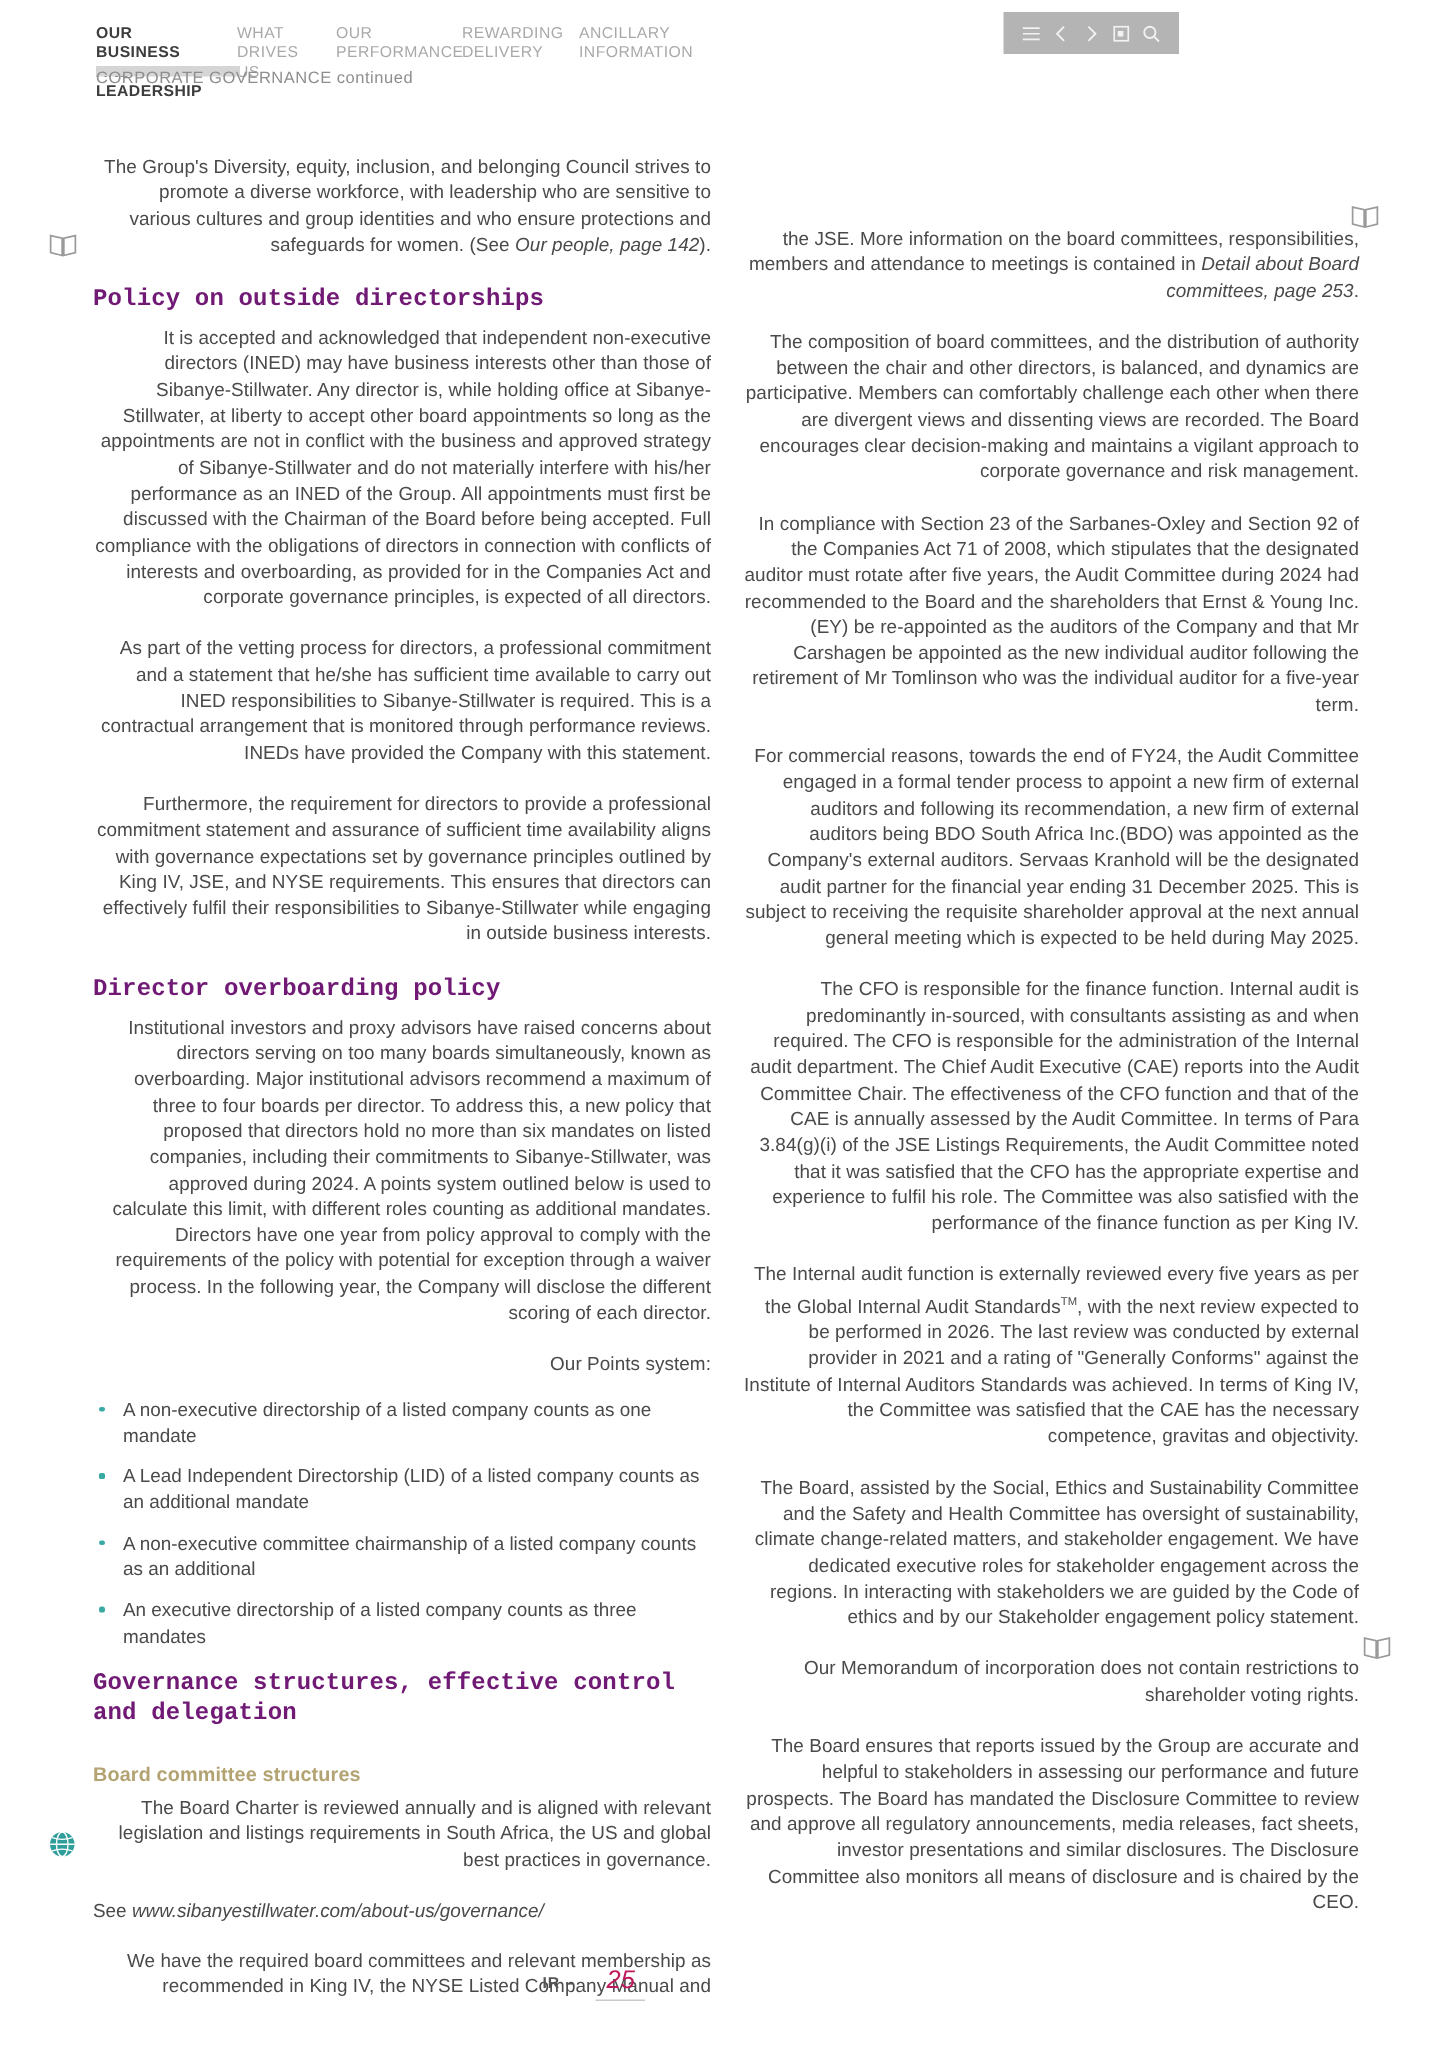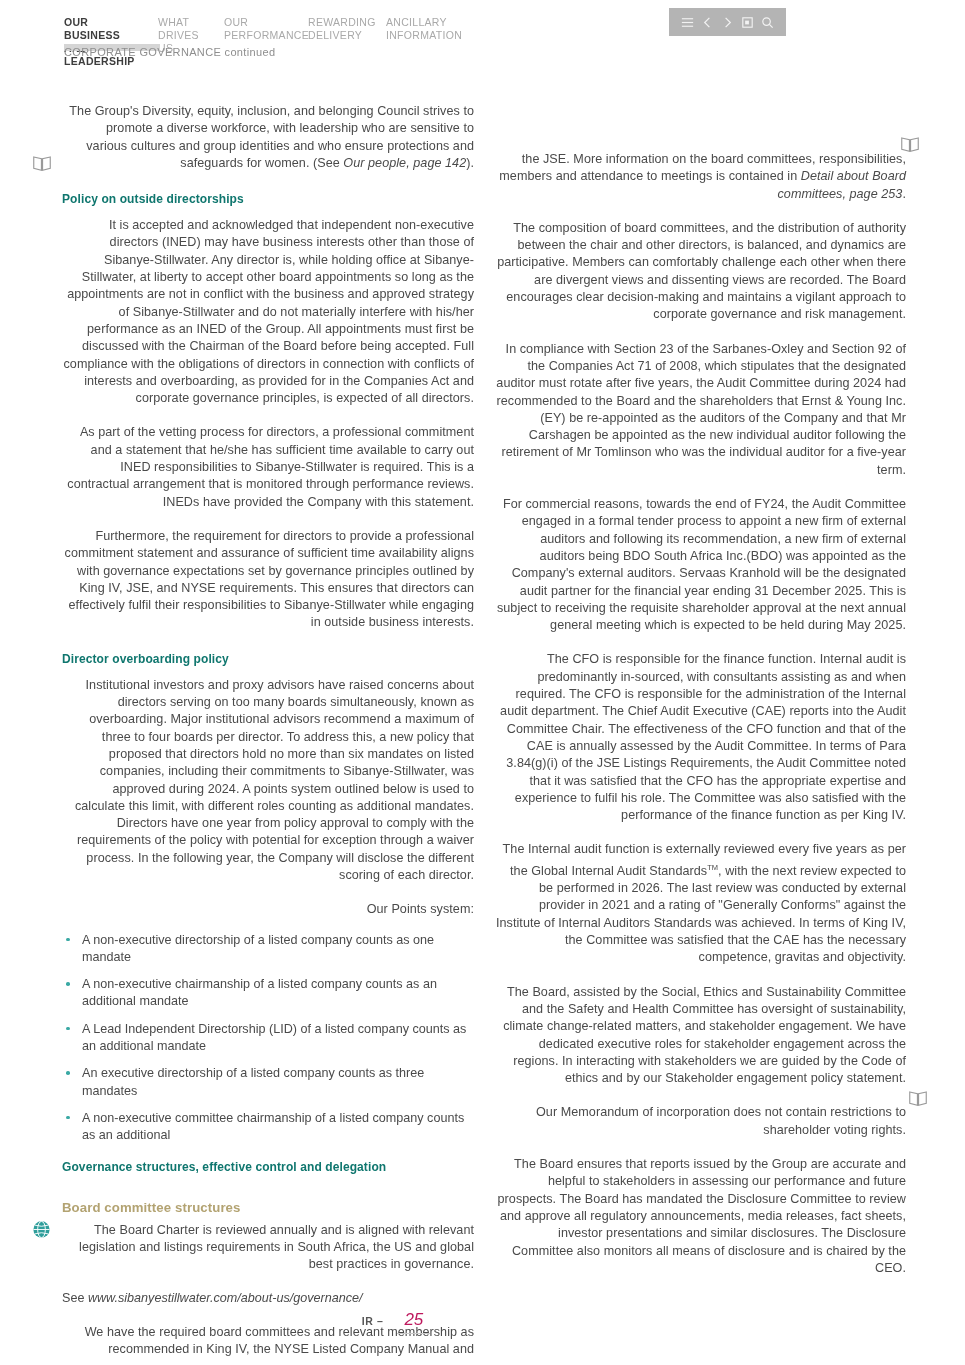--- a/index.html
+++ b/index.html
@@ -112,25 +112,26 @@
     line-height: 17.3px;
     color: #4a4a4a;
     letter-spacing: 0.05px;
     text-align: right;
   }
   p.body-text.tight { margin-bottom: 13px; }
   p.body-text em, .italic { font-style: italic; }
 
   h2.section-head {
     margin: 6px 0 8px 0;
-    font-size: 12px;
+    font-size: 16px;
     line-height: 20px;
     font-weight: bold;
-    color: #0f766e;
+    color: #701a75;
     letter-spacing: 0.1px;
+    font-family: Liberation Mono, monospace;
   }
   h2.section-head.two-line { margin-top: 10px; }
 
   h3.sub-head {
     margin: 22px 0 6px 0;
     font-size: 13.2px;
     line-height: 17px;
     font-weight: bold;
     color: #b3a372;
     letter-spacing: 0.1px;
@@ -321,24 +322,24 @@
     <p class="body-text">Furthermore, the requirement for directors to provide a professional commitment statement and assurance of sufficient time availability aligns with governance expectations set by governance principles outlined by King IV, JSE, and NYSE requirements. This ensures that directors can effectively fulfil their responsibilities to Sibanye-Stillwater while engaging in outside business interests.</p>
 
     <h2 class="section-head">Director overboarding policy</h2>
 
     <p class="body-text">Institutional investors and proxy advisors have raised concerns about directors serving on too many boards simultaneously, known as overboarding. Major institutional advisors  recommend a maximum of three to four boards per director. To address this, a new policy that proposed that directors hold no more than six mandates on listed companies, including their commitments to Sibanye-Stillwater, was approved during 2024. A points system outlined below is used to calculate this limit, with different roles counting as additional mandates. Directors have one year from policy approval to comply with the requirements of the policy with potential for exception through a waiver process. In the following year, the Company will disclose the different scoring of each director.</p>
 
     <p class="body-text tight">Our Points system:</p>
 
     <ul class="points">
       <li><span class="bullet-dot"></span><span>A non-executive directorship of a listed company counts as one mandate</span></li>
-      <li><span class="bullet-dot"></span><span>A non-executive chairmanship of a listed company counts as an additional mandate</span></li>
+      <li><span class="bullet-dot"></span></li>
       <li><span class="bullet-dot"></span><span>A Lead Independent Directorship (LID) of a listed company counts as an additional mandate</span></li>
+      <li><span class="bullet-dot"></span><span>A non-executive committee chairmanship of a listed company counts as an additional</span></li>
       <li><span class="bullet-dot"></span><span>An executive directorship of a listed company counts as three mandates</span></li>
-      <li><span class="bullet-dot"></span><span>A non-executive committee chairmanship of a listed company counts as an additional</span></li>
     </ul>
 
     <h2 class="section-head two-line">Governance structures, effective control and delegation</h2>
 
     <h3 class="sub-head">Board committee structures</h3>
 
     <p class="body-text">The Board Charter is reviewed annually and is aligned with relevant legislation and listings requirements in South Africa, the US and global best practices in governance.</p>
 
     <div class="see-link-row">
       <span>See </span><span class="url">www.sibanyestillwater.com/about-us/governance/</span>

